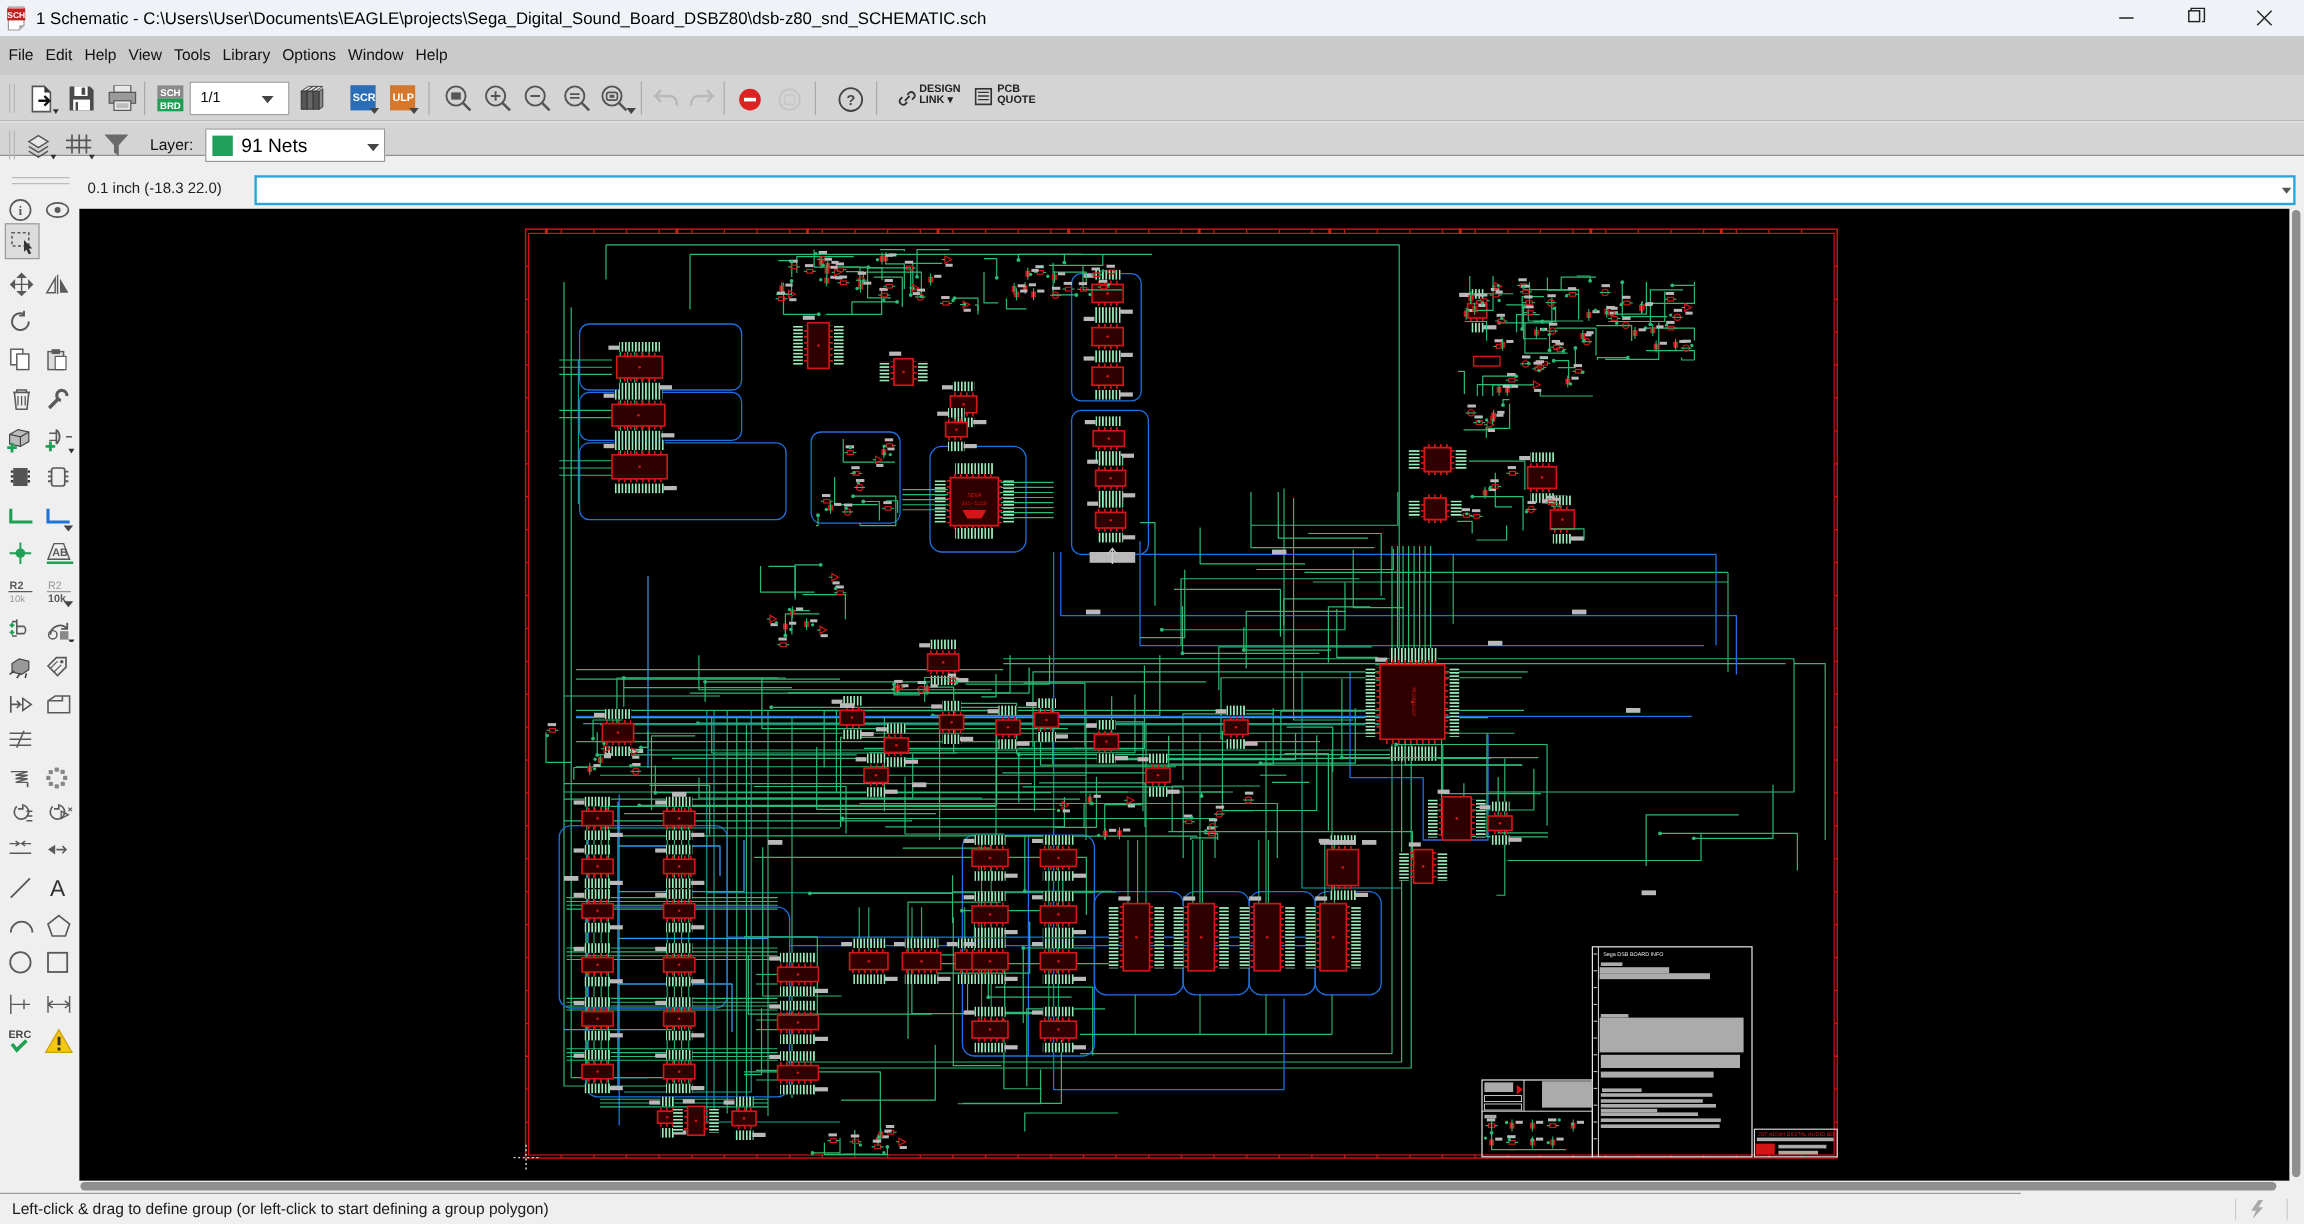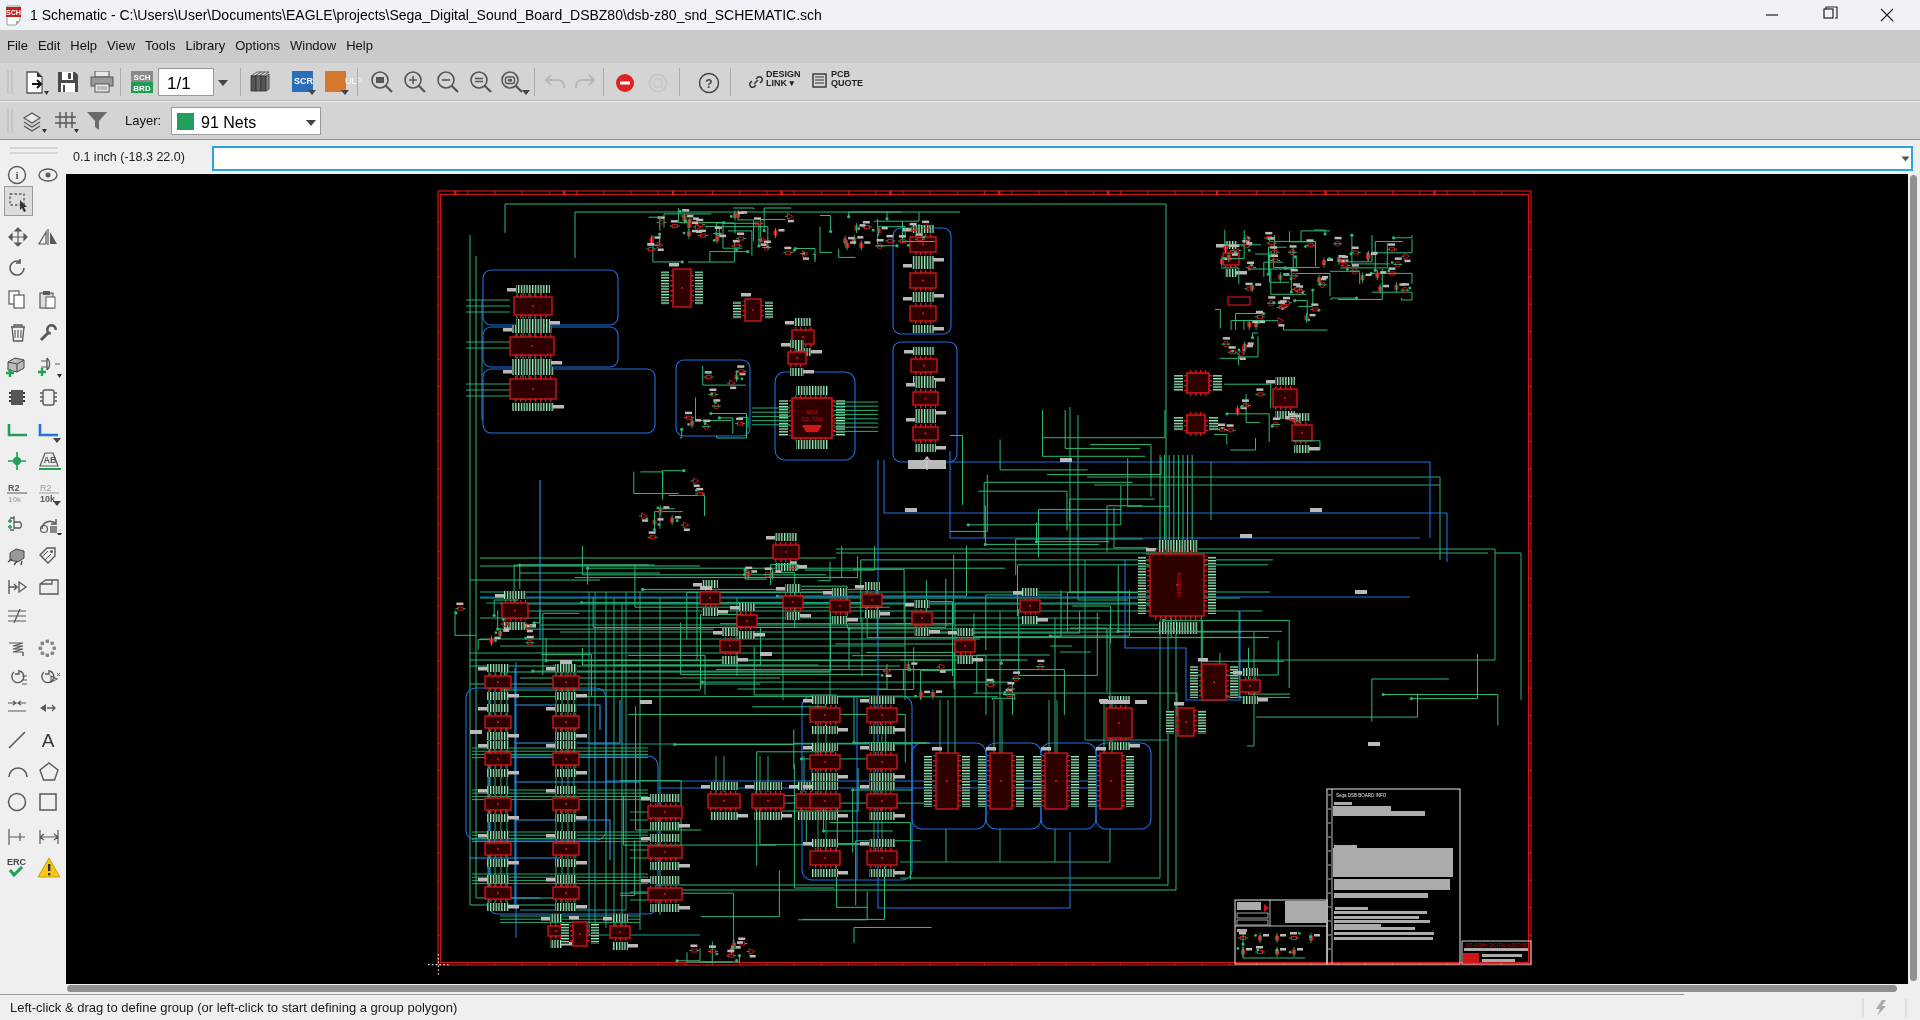--- a/index.html
+++ b/index.html
@@ -1,19 +1,19 @@
 <!DOCTYPE html>
 <html><head><meta charset="utf-8"><style>
 *{margin:0;padding:0;box-sizing:border-box}
 body{width:1920px;height:1020px;font-family:"Liberation Sans",sans-serif;overflow:hidden;position:relative;background:#efefef}
 .titlebar{position:absolute;left:0;top:0;width:1920px;height:30px;background:#eff3f8;font-size:14px;color:#000}
 .menubar{position:absolute;left:0;top:30px;width:1920px;height:33px;background:#cacaca;font-size:13px;color:#111}
 .menubar span{display:inline-block;padding:8px 5px 0 5px}
 .tb1{position:absolute;left:0;top:63px;width:1920px;height:38px;background:#d4d4d4;border-bottom:1px solid #b7b7b7}
-.tb2{position:absolute;left:0;top:102px;width:1920px;height:38px;background:#d4d4d4;border-bottom:1px solid #8f8f8f}
+.tb2{position:absolute;left:0;top:102px;width:1920px;height:28px;background:#d4d4d4;border-bottom:1px solid #8f8f8f}
 .coord{position:absolute;left:0;top:141px;width:1656px;height:33px;background:#efefef}
 .sidebar{position:absolute;left:0;top:174px;width:66px;height:820px;background:#efefef}
 .canvas{position:absolute;left:66px;top:174px;width:1842px;height:810px;background:#000}
 .vscroll{position:absolute;left:1908px;top:174px;width:12px;height:810px;background:#efefef}
 .vthumb{position:absolute;left:2px;top:1px;width:7px;height:806px;background:#8f8f8f;border-radius:4px}
 .hscroll{position:absolute;left:66px;top:984px;width:1854px;height:10px;background:#efefef}
 .hthumb{position:absolute;left:1px;top:1px;width:1830px;height:7px;background:#8f8f8f;border-radius:4px}
 .status{position:absolute;left:0;top:994px;width:1684px;height:26px;background:#efefef;border-top:1px solid #999;font-size:13px;color:#1a1a1a}
 .sep{position:absolute;top:5px;width:1px;height:28px;background:#aaa}
 .inp{position:absolute;left:212px;top:5px;width:1701px;height:25px;background:#fff;border:2px solid #2aa4dc}
@@ -59,21 +59,21 @@
 <rect x="5" y="13" width="14" height="8" fill="#e8e8e8" stroke="#555"></rect>
 <rect x="7" y="15" width="10" height="4" fill="#bbb"></rect>
     </svg>
     <div class="sep" style="left:120px"></div>
     <svg class="ic" style="left:131px;top:8px" width="22" height="22" viewBox="0 0 22 22">
 <rect x="0" y="0" width="22" height="11" fill="#8a8a8a"></rect>
 <rect x="0" y="11" width="22" height="11" fill="#1f9e53"></rect>
 <text x="11" y="9" font-size="8" fill="#fff" text-anchor="middle" font-weight="bold" font-family="Liberation Sans">SCH</text>
 <text x="11" y="20" font-size="8" fill="#fff" text-anchor="middle" font-weight="bold" font-family="Liberation Sans">BRD</text>
     </svg>
-    <div style="position:absolute;left:158px;top:5px;width:56px;height:28px;background:#fff;border:1px solid #999;font-size:17px">
+    <div style="position:absolute;left:158px;top:5px;width:83px;height:28px;background:#fff;border:1px solid #999;font-size:12px">
       <span style="position:absolute;left:8px;top:5px">1/1</span>
       <svg class="ic" style="left:58px;top:10px" width="12" height="8" viewBox="0 0 12 8">
         <path d="M1,1 L11,1 L6,7 Z" fill="#444"></path>
       </svg>
     </div>
     <div class="sep" style="left:240px"></div>
     <svg class="ic" style="left:248px;top:7px" width="24" height="24" viewBox="0 0 24 24">
 <path d="M3,6 l6,-4 h4 l-6,4 z" fill="#ddd" stroke="#444" stroke-width="0.8"></path>
 <path d="M7,6 l6,-4 h4 l-6,4 z" fill="#ddd" stroke="#444" stroke-width="0.8"></path>
 <path d="M11,6 l6,-4 h4 l-6,4 z" fill="#ddd" stroke="#444" stroke-width="0.8"></path>
@@ -82,21 +82,21 @@
 <rect x="13" y="6" width="5" height="15" fill="#555" stroke="#333" stroke-width="0.8"></rect>
 <path d="M18,21 l3,-2 v-15 l-3,2 z" fill="#888" stroke="#333" stroke-width="0.8"></path>
     </svg>
     <div style="position:absolute;left:292px;top:8px;width:21px;height:21px;background:#2a6db8">
       <span style="position:absolute;left:2px;top:5px;font-size:9px;color:#fff;font-weight:bold">SCR</span>
     </div>
     <svg class="ic" style="left:307px;top:26px" width="10" height="7" viewBox="0 0 10 7">
       <path d="M1,1 L9,1 L5,6 Z" fill="#444"></path>
     </svg>
     <div style="position:absolute;left:325px;top:8px;width:21px;height:21px;background:#d5782c">
-      <span style="position:absolute;left:20px;top:5px;font-size:9px;color:#fff;font-weight:normal">ULP</span>
+      <span style="position:absolute;left:2px;top:5px;font-size:9px;color:#fff;font-weight:bold">ULP</span>
     </div>
     <svg class="ic" style="left:340px;top:26px" width="10" height="7" viewBox="0 0 10 7">
       <path d="M1,1 L9,1 L5,6 Z" fill="#444"></path>
     </svg>
     <div class="sep" style="left:357px"></div>
     <svg class="ic" style="left:369px;top:7px" width="26" height="26" viewBox="0 0 26 26">
 <circle cx="11" cy="10" r="8" fill="none" stroke="#555" stroke-width="1.6"></circle>
 <line x1="16.5" y1="15.5" x2="23" y2="22" stroke="#555" stroke-width="2.2"></line>
 <rect x="7" y="7" width="8" height="6" fill="#555"></rect>
     </svg>

